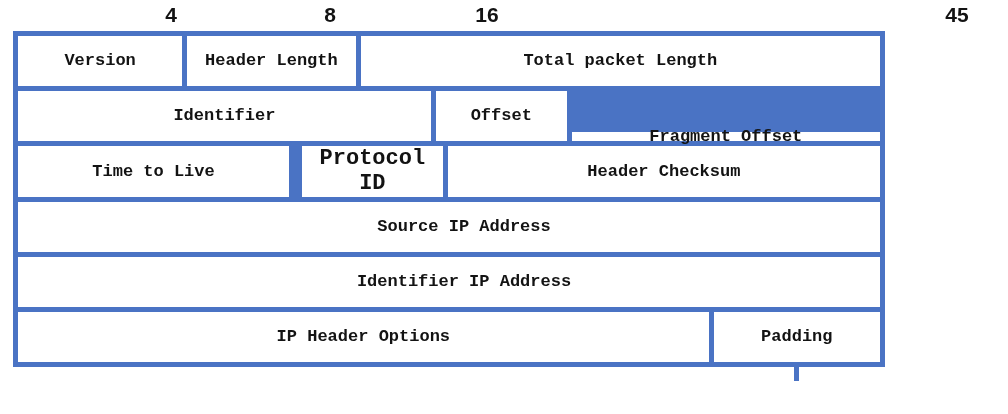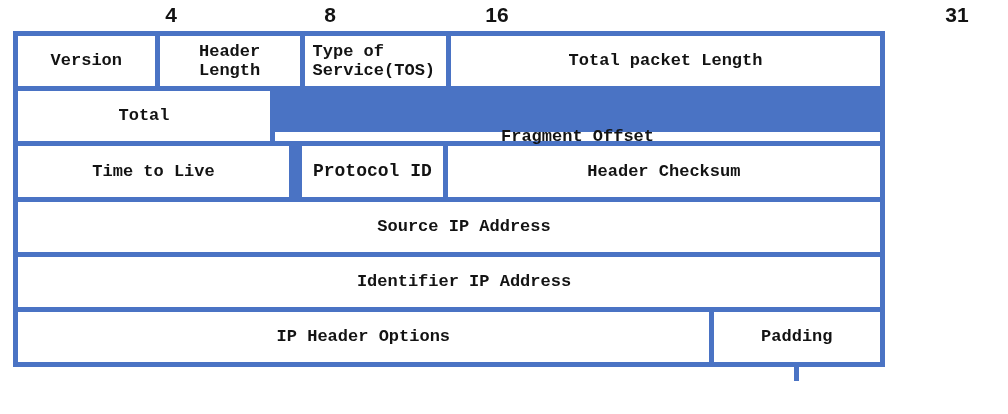--- a/index.html
+++ b/index.html
@@ -27,21 +27,21 @@
     top: 2px;
     transform: translateX(-50%);
     font-size: 21px;
     font-weight: bold;
     color: var(--ink);
     line-height: 1.2;
     letter-spacing: 0px;
   }
   .bit-4  { left: 171px; }
   .bit-8  { left: 330px; }
-  .bit-16 { left: 497px; }
+  .bit-16 { left: 487px; }
   .bit-31 { left: 957px; }
 
   .header-grid {
     position: absolute;
     left: 13px;
     top: 31px;
     width: 872px;
     height: 336px;
     background: var(--accent);
     padding: 5px;
@@ -62,21 +62,21 @@
     align-items: center;
     justify-content: center;
     text-align: center;
     font-weight: bold;
     color: var(--ink);
     flex-basis: 0;
     min-width: 0;
     padding: 1px 4px;
   }
   .cell.small  { font-size: 17px; line-height: 1.15; }
-  .cell.medium { font-size: 18px; line-height: 1.15; margin-left: 8px; }
+  .cell.medium { font-size: 22px; line-height: 1.15; margin-left: 8px; }
   .cell.large  { font-size: 17px; line-height: 1.15; }
   .cell.align-left {
     justify-content: flex-start;
     text-align: left;
     padding-left: 8px;
   }
   
   .w-150 { flex-grow: 150; }
   .w-151 { flex-grow: 151; }
   .w-154 { flex-grow: 154; }
@@ -100,33 +100,33 @@
   }
 </style>
 </head>
 <body>
 
 <div class="stage">
 
   <div class="bit-marker bit-4">4</div>
   <div class="bit-marker bit-8">8</div>
   <div class="bit-marker bit-16">16</div>
-  <div class="bit-marker bit-31">31</div>
+  <div class="bit-marker bit-31">45</div>
 
   <div class="header-grid">
 
     <div class="grid-row">
       <div class="cell small w-150">Version</div>
       <div class="cell small w-154">Header Length</div>
-      <div class="cell small align-left w-151">Type of Service(TOS)</div>
       <div class="cell large w-491">Total packet Length</div>
     </div>
 
     <div class="grid-row">
-      <div class="cell large w-141">Total</div>
+      <div class="cell large w-465">Identifier</div>
+      <div class="cell large w-141">Offset</div>
       <div class="cell large w-345">Fragment Offset</div>
     </div>
 
     <div class="grid-row">
       <div class="cell large w-305">Time to Live</div>
       <div class="cell medium w-154">Protocol ID</div>
       <div class="cell large w-492">Header Checksum</div>
     </div>
 
     <div class="grid-row">

